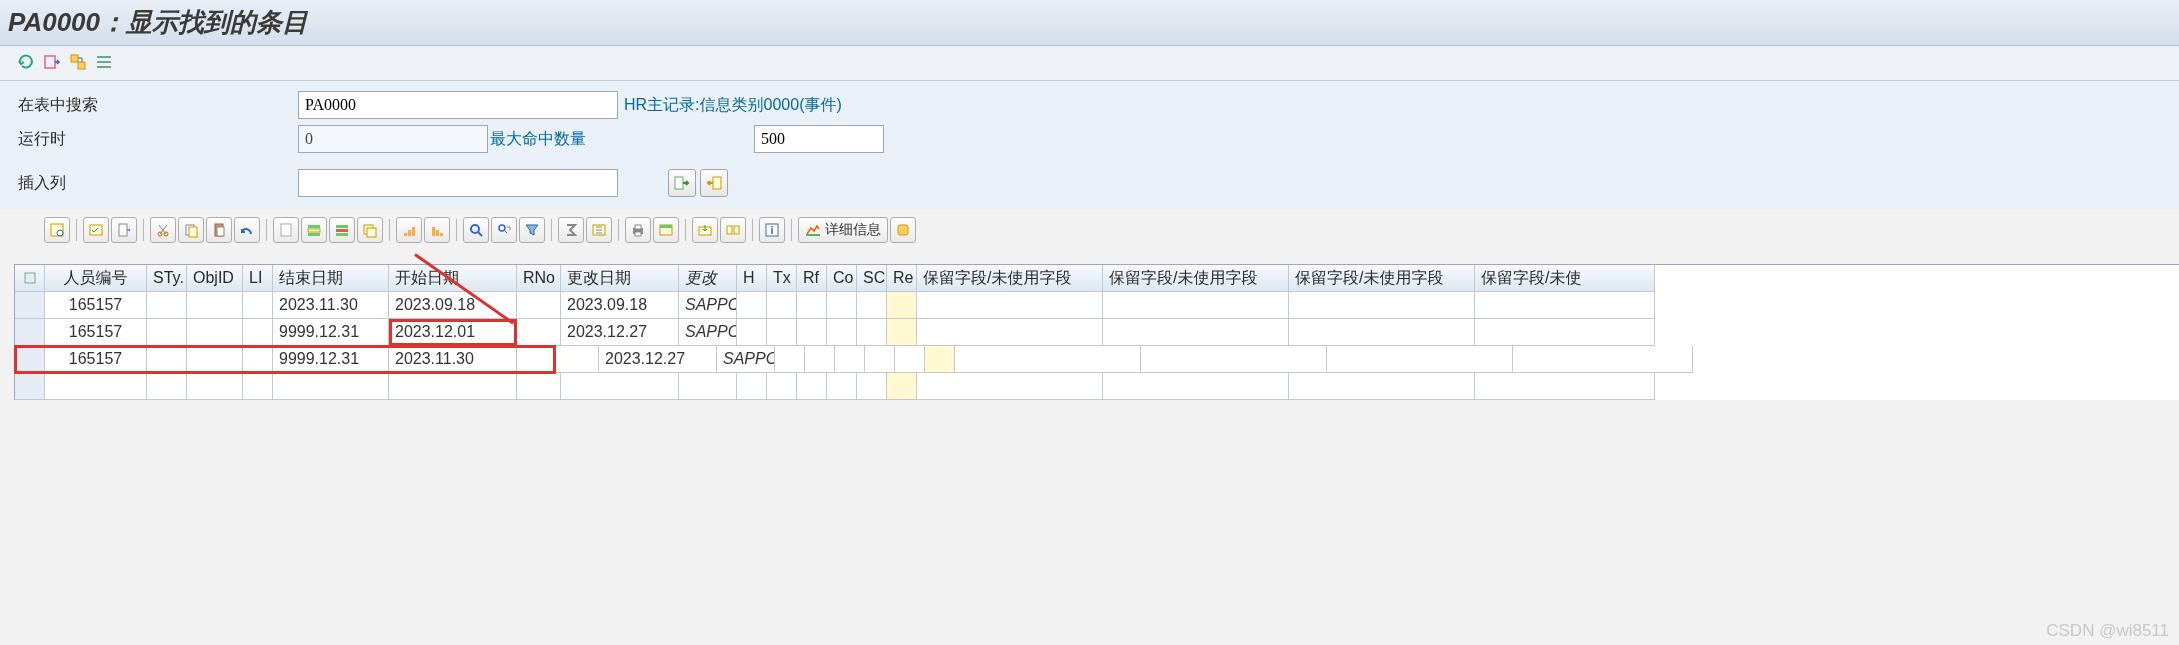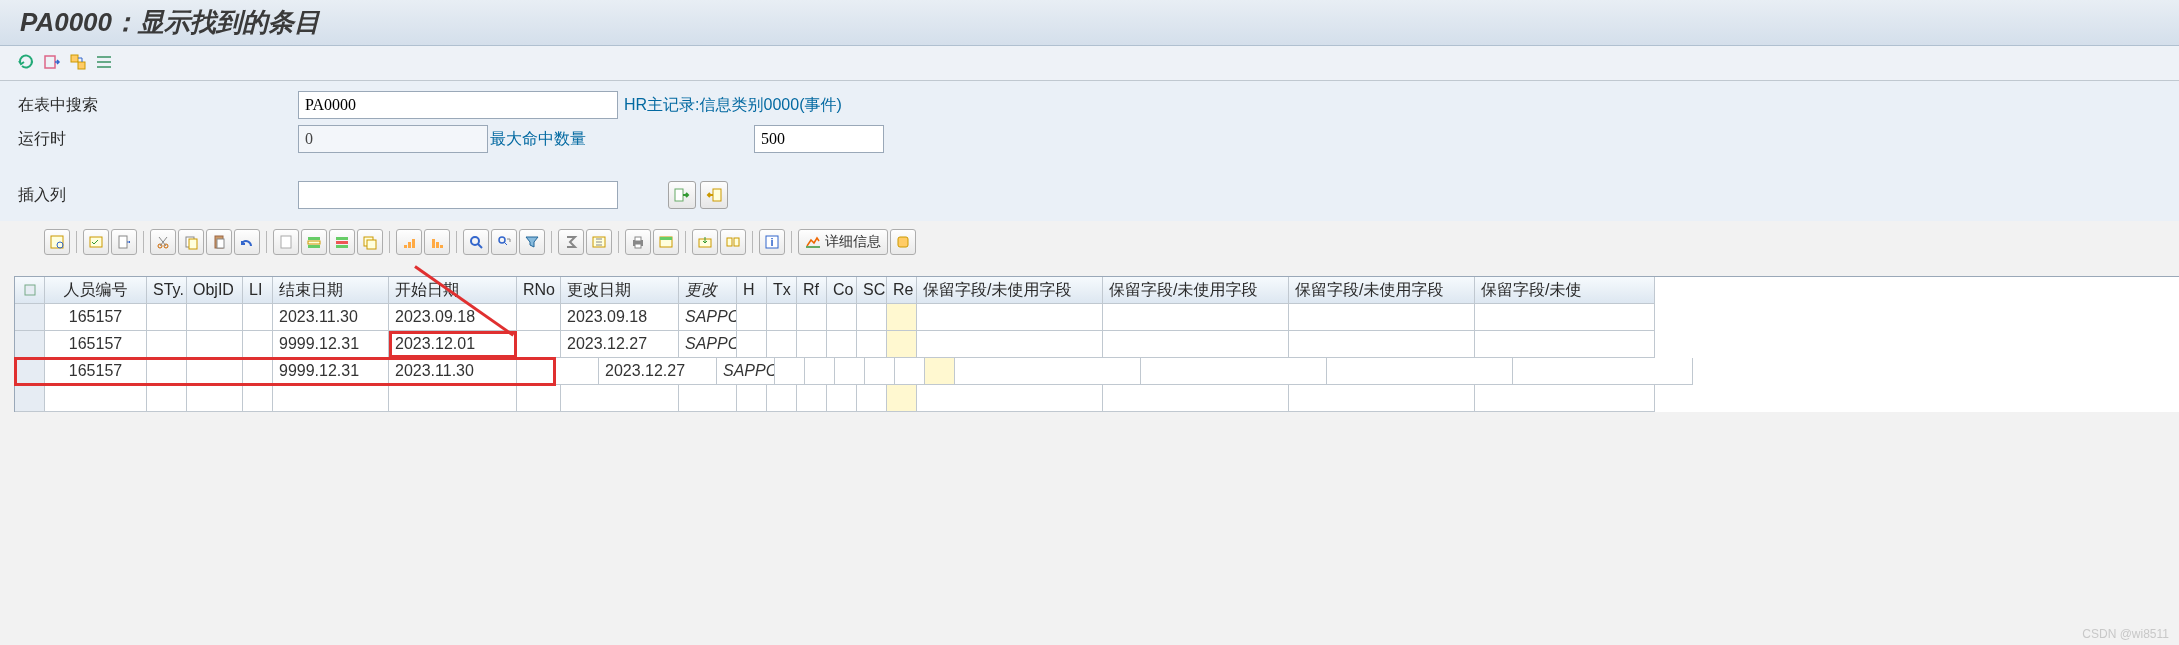--- a/index.html
+++ b/index.html
@@ -5,21 +5,21 @@
   * { box-sizing: border-box; margin: 0; padding: 0; }
   body {
     font-family: Arial, "Microsoft YaHei", sans-serif;
     font-size: 16px;
     background: #f2f2f2;
     color: #333;
     overflow: hidden;
   }
   .title-bar {
     background: linear-gradient(to bottom, #e8eef4, #d4dfeb);
-    padding: 6px 20px;
+    padding: 6px 8px;
     border-bottom: 1px solid #b0c0d0;
     height: 46px;
     display: flex;
     align-items: center;
   }
   .title-text {
     font-size: 26px;
     font-style: italic;
     font-weight: bold;
     color: #3a3a3a;
@@ -126,21 +126,21 @@
   .highlight-row { outline:3px solid #e03030; outline-offset:-2px; position:relative; z-index:2;}
   .highlight-cell { outline:3px solid #e03030; outline-offset:-3px; position:relative; z-index:3;}
   .arrow-line {
     position:absolute;
     width:110px; height:3px; background:#e03030;
     transform-origin:left center;
     z-index:4;
   }
   .watermark {
     position:fixed; right:10px; bottom:4px;
-    color:#c8c8c8; font-size:12px;
+    color:#c8c8c8; font-size:17px;
   }
   svg { display:block; }
 </style>
 </head>
 <body>
 
 <div class="title-bar">
   <span class="title-text">PA0000：显示找到的条目</span>
 </div>
 
@@ -180,21 +180,21 @@
     <span class="trailing-text">HR主记录:信息类别0000(事件)</span>
   </div>
   <div class="field-row">
     <div class="field-label">运行时</div>
     <input class="field-input readonly w190" readonly="" value="0" style="">
     <span class="trailing-text" style="margin-left:2px;width:120px">最大命中数量</span>
     <span style="width:100px"></span>
     <input class="field-input w130" value="500" style="">
   </div>
 
-  <div class="field-row" style="margin-top:28px">
+  <div class="field-row" style="margin-top:16px">
     <div class="field-label">插入列</div>
     <input class="field-input w320" value="" style="">
     <div class="btn-pair">
       <div class="icon-btn">
           <svg width="18" height="18">
             <rect x="2" y="3" width="8" height="12" fill="#fff" stroke="#6a6"></rect>
             <path d="M10 9h5m-2 -2l2 2-2 2" stroke="#393" stroke-width="2" fill="none"></path>
           </svg>
         </div>
       <div class="icon-btn">

